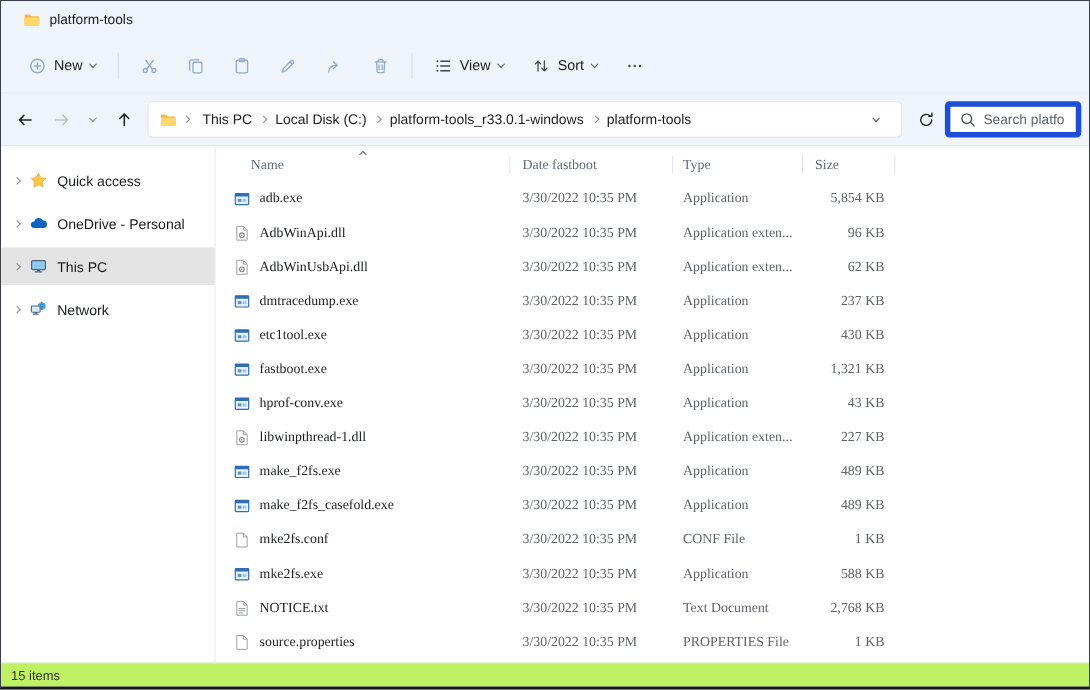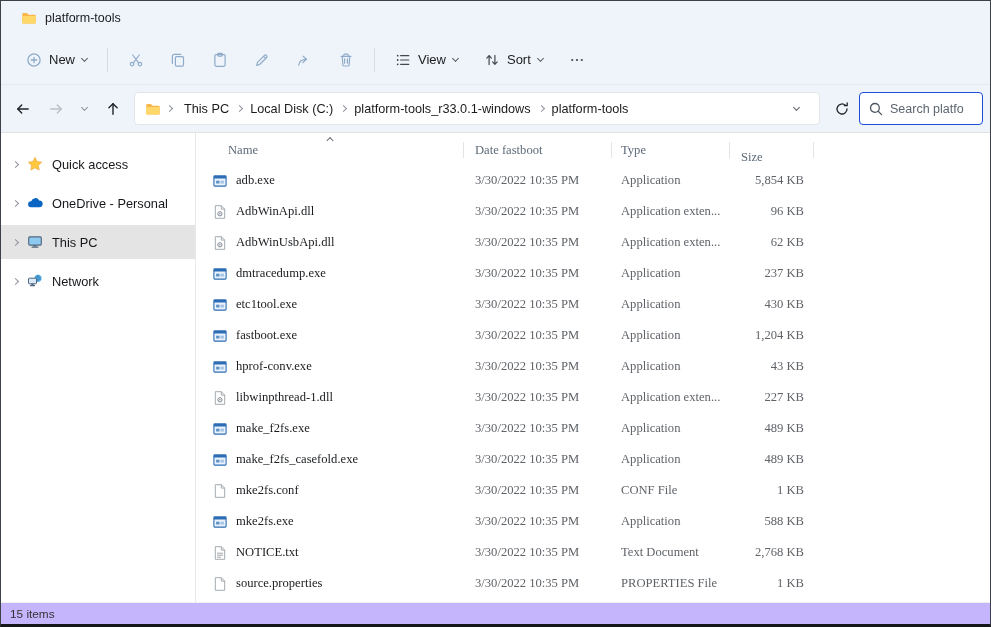--- a/index.html
+++ b/index.html
@@ -22,45 +22,45 @@
 .chev.down{transform:rotate(45deg);margin-top:-3px;}
 .chev.dim{border-color:#8e939b;}
 .navbar{height:48px;display:flex;align-items:center;gap:2px;padding:0 10px 0 6px;border-bottom:1px solid #e2e2e2;}
 .nav-btn{width:31px;height:31px;display:flex;align-items:center;justify-content:center;border-radius:4px;color:#1f2328;flex:none;}
 .nav-btn.disabled{color:#b9c0c9;}
 .nav-btn.small{width:22px;}
 .addressbar{flex:1;height:33px;background:#fff;border:1px solid #e2e5ea;border-radius:4px;display:flex;align-items:center;padding:0 10px;gap:6px;margin:0 4px;overflow:hidden;}
 .crumbs{display:flex;align-items:center;gap:2px;}
 .crumb{font-size:12.7px;color:#1b1b1b;padding:4px 6px;border-radius:3px;white-space:nowrap;}
 .addr-end{margin-left:auto;display:flex;align-items:center;padding-right:2px;}
-.searchbox{width:124px;height:33px;background:#fff;border:1px solid #1d4ed8;border-radius:4px;display:flex;align-items:center;gap:6px;padding:0 8px;flex:none;margin-right:-3px;color:#4c5560;}
+.searchbox{width:124px;height:33px;background:#fff;border:5px solid #1d4ed8;border-radius:4px;display:flex;align-items:center;gap:6px;padding:0 8px;flex:none;margin-right:-3px;color:#4c5560;}
 .searchbox input{border:none;outline:none;width:100%;font-family:inherit;font-size:12.5px;color:#1b1b1b;background:transparent;}
 .searchbox input::placeholder{color:#5d6570;opacity:1;}
 .body{flex:1;display:flex;min-height:0;background:#fff;}
 .sidebar{width:195px;flex:none;border-right:1px solid #e8e8e8;padding-top:14px;}
 .side-item{display:flex;align-items:center;gap:9px;height:34px;margin-bottom:5px;padding-left:12px;font-size:12.8px;color:#16181b;}
 .side-item.selected{background:#e4e4e4;}
 .main{flex:1;display:flex;flex-direction:column;min-width:0;padding-top:2px;font-family:Liberation Serif, serif;}
 .list-header,.file-row{display:grid;grid-template-columns:268px 148px 118px 84px 1fr;align-items:center;}
 .list-header{height:30px;flex:none;}
 .hcell{position:relative;height:100%;display:flex;align-items:center;font-size:12.6px;color:#5d6b7a;}
 .hcell::after{content:"";position:absolute;right:0;top:7px;bottom:7px;width:1px;background:#e4e4e4;}
 .hcell.c-name{padding-left:32px;}
 .hcell.c-date{padding-left:11px;}
 .hcell.c-type{padding-left:9px;}
-.hcell.c-size{padding-left:11px;align-items:flex-end;}
+.hcell.c-size{padding-left:11px;}
 .sortcaret{position:absolute;top:3px;left:50%;width:5px;height:5px;border-right:1.2px solid #6a6f76;border-bottom:1.2px solid #6a6f76;transform:translateX(-50%) rotate(-135deg);}
 .file-list{flex:1;overflow:hidden;}
 .file-row{height:31px;}
 .cell{font-size:12.6px;color:#5f6368;white-space:nowrap;overflow:hidden;}
 .cell.c-name{display:flex;align-items:center;gap:8px;padding-left:16px;color:#1a1c1f;}
 .cell.c-date{padding-left:11px;}
 .cell.c-type{padding-left:9px;}
 .cell.c-size{text-align:right;padding-right:10px;}
-.statusbar{height:22px;flex:none;display:flex;align-items:center;padding-left:9px;font-size:11.8px;color:#333;border-top:1px solid #f0f0f0;background:#c4b5fd;}
+.statusbar{height:22px;flex:none;display:flex;align-items:center;padding-left:9px;font-size:11.8px;color:#333;border-top:1px solid #f0f0f0;background:#bef264;}
 </style>
 </head>
 <body>
 
 <div class="window">
   <div class="chrome">
     <div class="titlebar">
       <div class="tab">
         <span class="icon16">
             <svg width="16" height="16" viewBox="0 0 16 16">
@@ -386,21 +386,21 @@
                   <rect x="1.9" y="2.9" width="12.2" height="10.2" rx="0.8" fill="#eaf2fb" stroke="#2e6db5" stroke-width="1.1"></rect>
                   <path d="M1.9 5.6h12.2V3.7c0-.4-.4-.8-.8-.8H2.7c-.4 0-.8.4-.8.8z" fill="#2e6db5"></path>
                   <rect x="4.1" y="7.7" width="3.4" height="2.8" fill="#5e93c9"></rect>
                   <rect x="8.5" y="7.7" width="3.4" height="2.8" fill="#a5c4e2"></rect>
                 </svg>
               </span>
               <span>fastboot.exe</span>
             </div>
             <div class="cell c-date">3/30/2022 10:35 PM</div>
             <div class="cell c-type">Application</div>
-            <div class="cell c-size">1,204 KB</div>
+            <div class="cell c-size">1,321 KB</div>
           </div>
           <div class="file-row">
             <div class="cell c-name">
               <span class="icon16">
                 <svg width="16" height="16" viewBox="0 0 16 16">
                   <rect x="1.9" y="2.9" width="12.2" height="10.2" rx="0.8" fill="#eaf2fb" stroke="#2e6db5" stroke-width="1.1"></rect>
                   <path d="M1.9 5.6h12.2V3.7c0-.4-.4-.8-.8-.8H2.7c-.4 0-.8.4-.8.8z" fill="#2e6db5"></path>
                   <rect x="4.1" y="7.7" width="3.4" height="2.8" fill="#5e93c9"></rect>
                   <rect x="8.5" y="7.7" width="3.4" height="2.8" fill="#a5c4e2"></rect>
                 </svg>

